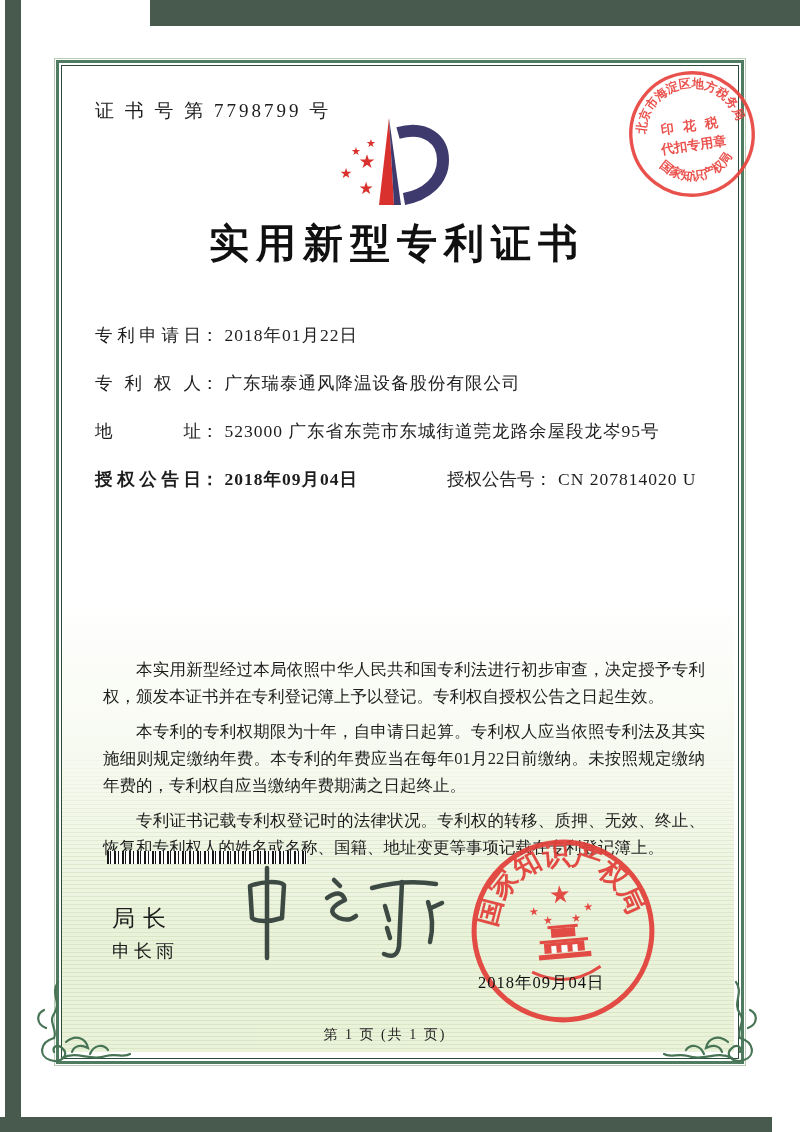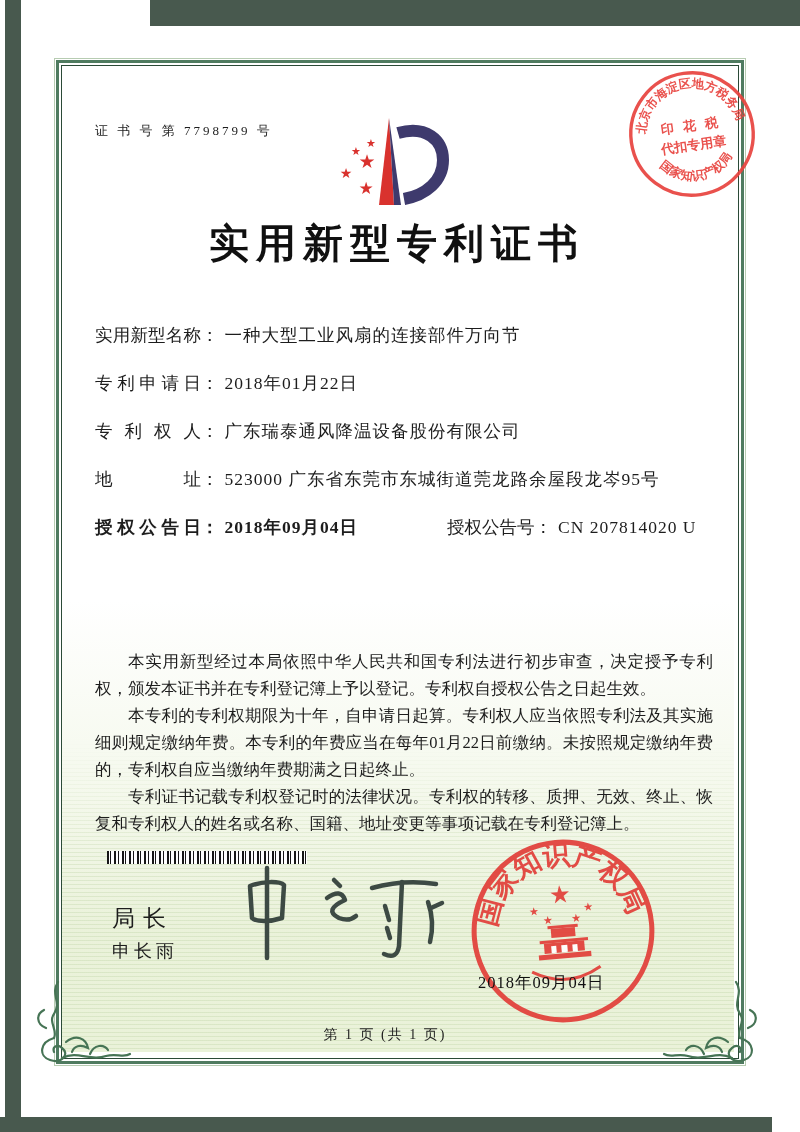--- a/index.html
+++ b/index.html
@@ -16,33 +16,33 @@
   .frame:after{content:'';position:absolute;inset:2px;border:1px solid #2b4a37;}
   
   .tint{position:absolute;left:62px;top:600px;width:672px;height:452px;z-index:0;
         background:linear-gradient(to bottom,rgba(236,243,221,0) 0px,rgba(236,243,221,.55) 190px,
                    rgba(233,241,216,.95) 330px,#eaf2d9 100%);}
   .tint-lines{position:absolute;left:62px;top:740px;width:672px;height:312px;z-index:0;opacity:.55;
         background:repeating-linear-gradient(to bottom,rgba(168,197,139,.45) 0 1px,rgba(0,0,0,0) 1px 4px);
         -webkit-mask-image:linear-gradient(to bottom,transparent,#000 120px);
         mask-image:linear-gradient(to bottom,transparent,#000 120px);}
   .content{position:absolute;inset:0;z-index:2;}
-  .cert-no{position:absolute;left:95px;top:122px;font-size:13px;letter-spacing:3px;}
+  .cert-no{position:absolute;left:95px;top:98px;font-size:19px;letter-spacing:3px;}
   .logo{position:absolute;left:330px;top:112px;}
   .title{position:absolute;left:57px;top:216px;width:680px;text-align:center;
          font-size:40px;font-weight:bold;letter-spacing:7px;color:#101010;}
   .fields{position:absolute;left:95px;top:322px;width:618px;font-size:17.5px;}
   .frow{line-height:27px;margin-bottom:21px;white-space:nowrap;}
   .flabel{display:inline-block;width:106px;text-align:justify;text-align-last:justify;}
   .colon{display:inline-block;}
   .fvalue{margin-left:6px;letter-spacing:1px;}
   .grant-pair1{display:inline-block;width:352px;font-weight:bold;}
   .paras{position:absolute;left:95px;top:648px;width:618px;font-size:16.5px;
          line-height:27px;text-align:justify;}
-  .paras p{margin:0;text-indent:2em;}
+  .paras p{margin:8px;text-indent:2em;}
   .barcode{position:absolute;left:107px;top:851px;width:200px;height:13px;
         background:repeating-linear-gradient(90deg,#161616 0 2px,#fff 2px 3px,#161616 3px 4px,
                    #fff 4px 7px,#161616 7px 9px,#fff 9px 11px,#161616 11px 12px,#fff 12px 15px);}
   .signer-title{position:absolute;left:112px;top:903px;font-size:23px;letter-spacing:8px;}
   .signer-name{position:absolute;left:112px;top:939px;font-size:18px;letter-spacing:4px;}
   .signature{position:absolute;left:222px;top:856px;}
   .office-stamp{position:absolute;left:462px;top:830px;opacity:.93;transform:rotate(-5deg);z-index:3;}
   .stamp-date{position:absolute;left:478px;top:972px;width:190px;font-size:16.5px;
         letter-spacing:1px;color:#101010;z-index:4;}
   .tax-stamp{position:absolute;left:624px;top:66px;opacity:.92;transform:rotate(-8deg);z-index:3;}
@@ -113,23 +113,20 @@
         <textPath href="#taxBottom" startOffset="50%" text-anchor="middle">国家知识产权局</textPath>
       </text>
       <text x="70" y="66" font-size="13.5" font-weight="bold" fill="#e8433e" text-anchor="middle" letter-spacing="3">印 花 税</text>
       <text x="70" y="86" font-size="13.5" font-weight="bold" fill="#e8433e" text-anchor="middle">代扣专用章</text>
     </svg>
 
     <div class="title">实用新型专利证书</div>
 
     <div class="fields">
       <div class="frow">
-        <span class="flabel">实用新型名称</span><span class="colon">：</span><span class="fvalue">一种大型工业风扇的连接部件万向节</span>
-      </div>
-      <div class="frow">
         <span class="flabel">专利申请日</span><span class="colon">：</span><span class="fvalue">2018年01月22日</span>
       </div>
       <div class="frow">
         <span class="flabel">专利权人</span><span class="colon">：</span><span class="fvalue">广东瑞泰通风降温设备股份有限公司</span>
       </div>
       <div class="frow">
         <span class="flabel">地址</span><span class="colon">：</span><span class="fvalue">523000 广东省东莞市东城街道莞龙路余屋段龙岑95号</span>
       </div>
       <div class="frow">
         <span class="grant-pair1"><span class="flabel">授权公告日</span><span class="colon">：</span><span class="fvalue">2018年09月04日</span></span><span><span>授权公告号</span><span class="colon">：</span><span class="fvalue">CN 207814020 U</span></span>

